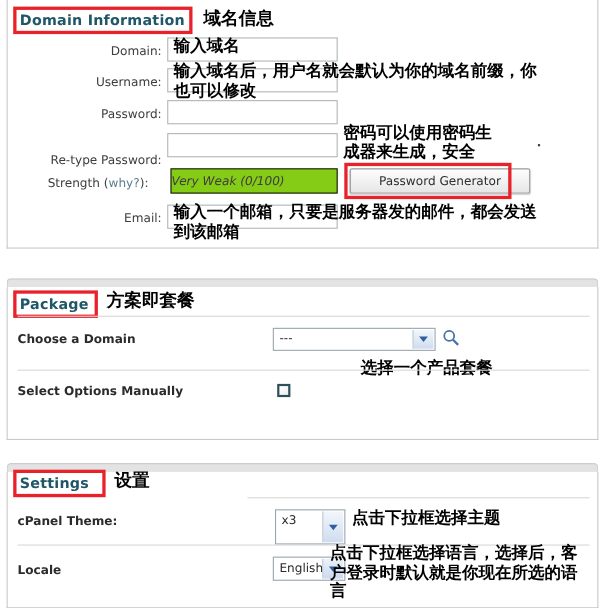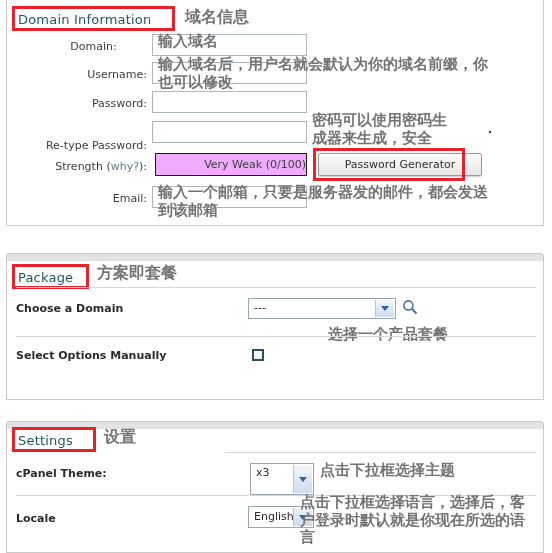--- a/index.html
+++ b/index.html
@@ -42,36 +42,36 @@
     position: relative;
     padding: 0;
     height: 100%;
   }
 
   
   .sec-title {
     position: absolute;
     font-family: "DejaVu Sans", "Liberation Sans", sans-serif;
     font-size: 13px;
-    font-weight: normal;
+    font-weight: bold;
     color: #1f5668;
     white-space: nowrap;
     letter-spacing: 0.2px;
   }
   .redbox {
     position: absolute;
     border: 3px solid #e8212a;
     box-sizing: border-box;
     pointer-events: none;
   }
 
   
   .cn {
     position: absolute;
-    color: #737373;
+    color: #000000;
     font-family: "DejaVu Sans", "Liberation Sans", sans-serif;
     font-weight: bold;
     white-space: pre;
     line-height: 1.18;
   }
 
   
   .lbl-right {
     position: absolute;
     text-align: right;
@@ -83,27 +83,28 @@
     color: #5a7f8c;
   }
   .tbox {
     position: absolute;
     background: #ffffff;
     border: 1px solid #aeb6bb;
     box-sizing: border-box;
   }
   .strengthbox {
     position: absolute;
-    background: #f0abfc;
+    background: #84cc16;
     border: 1px solid #1a1a1a;
     box-sizing: border-box;
     font-size: 11px;
     color: #3d3d3d;
-    text-align: right;
+    text-align: left;
     line-height: 20px;
+    font-style: italic;
   }
   .btn {
     position: absolute;
     box-sizing: border-box;
     border: 1px solid #9a9a9a;
     border-radius: 2px;
     background: linear-gradient(#fdfdfd, #e6e6e6);
     font-size: 11px;
     color: #2f2f2f;
     text-align: center;
@@ -186,39 +187,39 @@
 <body>
 
 <div class="panel" style="top:-6px; height:232px;">
   <div class="panel-body"></div>
 </div>
 
 <div class="sec-title" style="left:18px; top:12px;">Domain Information</div>
 <div class="redbox" style="left:12px; top:6px; width:163px; height:25px;"></div>
 <div class="cn" style="left:185px; top:8px; font-size:16px;">域名信息</div>
 
-<div class="lbl-right" style="left:40px; top:40px; width:107px;text-align:center;">Domain:</div>
+<div class="lbl-right" style="left:40px; top:40px; width:107px;">Domain:</div>
 <div class="tbox" style="left:152px; top:34px; width:155px; height:22px;"></div>
 <div class="cn" style="left:158px; top:33px; font-size:15px;">输入域名</div>
 
 <div class="lbl-right" style="left:40px; top:68px; width:107px;">Username:</div>
 <div class="tbox" style="left:152px; top:62px; width:155px; height:22px;"></div>
 <div class="cn" style="left:158px; top:56px; font-size:15px;">输入域名后，用户名就会默认为你的域名前缀，你
 也可以修改</div>
 
 <div class="lbl-right" style="left:40px; top:97px; width:107px;">Password:</div>
 <div class="tbox" style="left:152px; top:91px; width:155px; height:22px;"></div>
 
 <div class="lbl-right" style="left:24px; top:127px; width:123px;margin-top:12px;">Re-type Password:</div>
 <div class="tbox" style="left:152px; top:121px; width:155px; height:22px;"></div>
 <div class="cn" style="left:312px; top:112px; font-size:15px;">密码可以使用密码生
 成器来生成，安全</div>
 <div class="dot" style="left:489px; top:131px;"></div>
 
-<div class="lbl-right" style="left:30px; top:160px; width:117px;">
+<div class="lbl-right" style="left:18px; top:160px; width:117px;">
   <span>Strength (</span><span class="why">why?</span><span>):</span>
 </div>
 <div class="strengthbox" style="left:155px; top:153px; width:152px; height:23px; line-height:21px;">Very Weak (0/100)</div>
 <div class="btn" style="left:318px; top:153px; width:164px; height:23px; line-height:21px;">Password Generator</div>
 <div class="redbox" style="left:313px; top:148px; width:152px; height:33px;"></div>
 
 <div class="lbl-right" style="left:40px; top:192px; width:107px;">Email:</div>
 <div class="tbox" style="left:152px; top:186px; width:155px; height:22px;"></div>
 <div class="cn" style="left:158px; top:184px; font-size:15px;">输入一个邮箱，只要是服务器发的邮件，都会发送
 到该邮箱</div>

